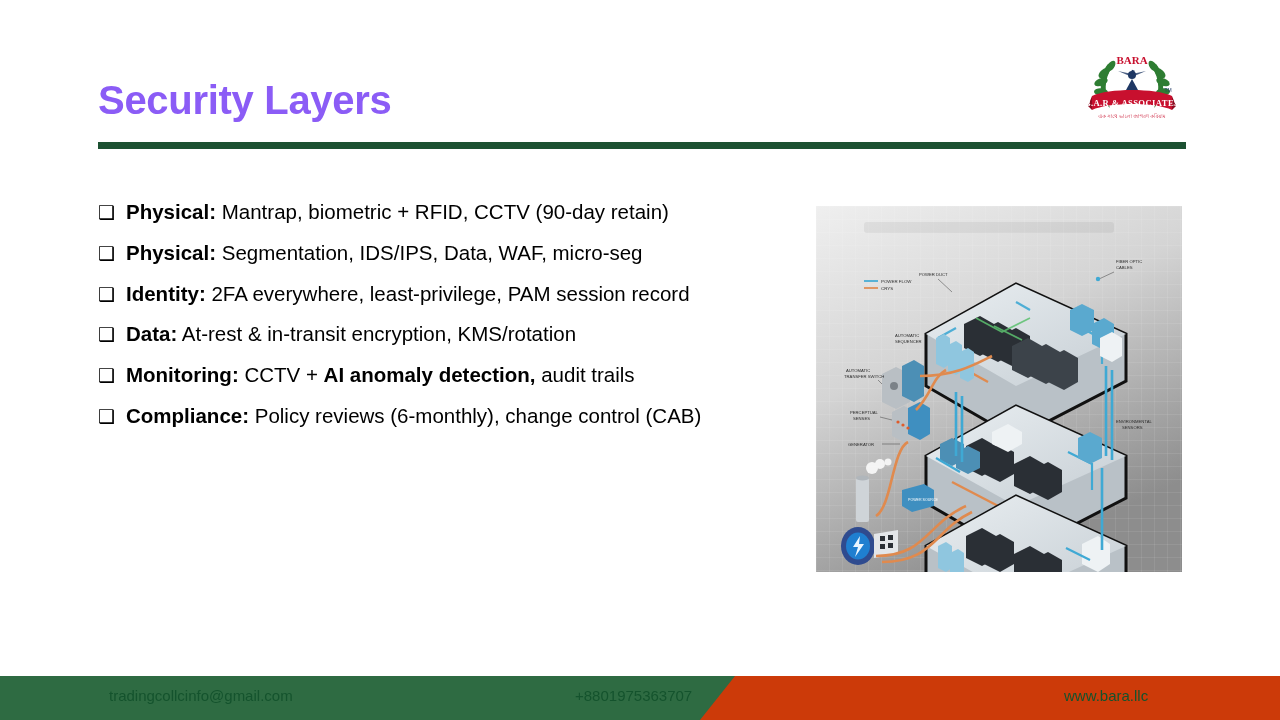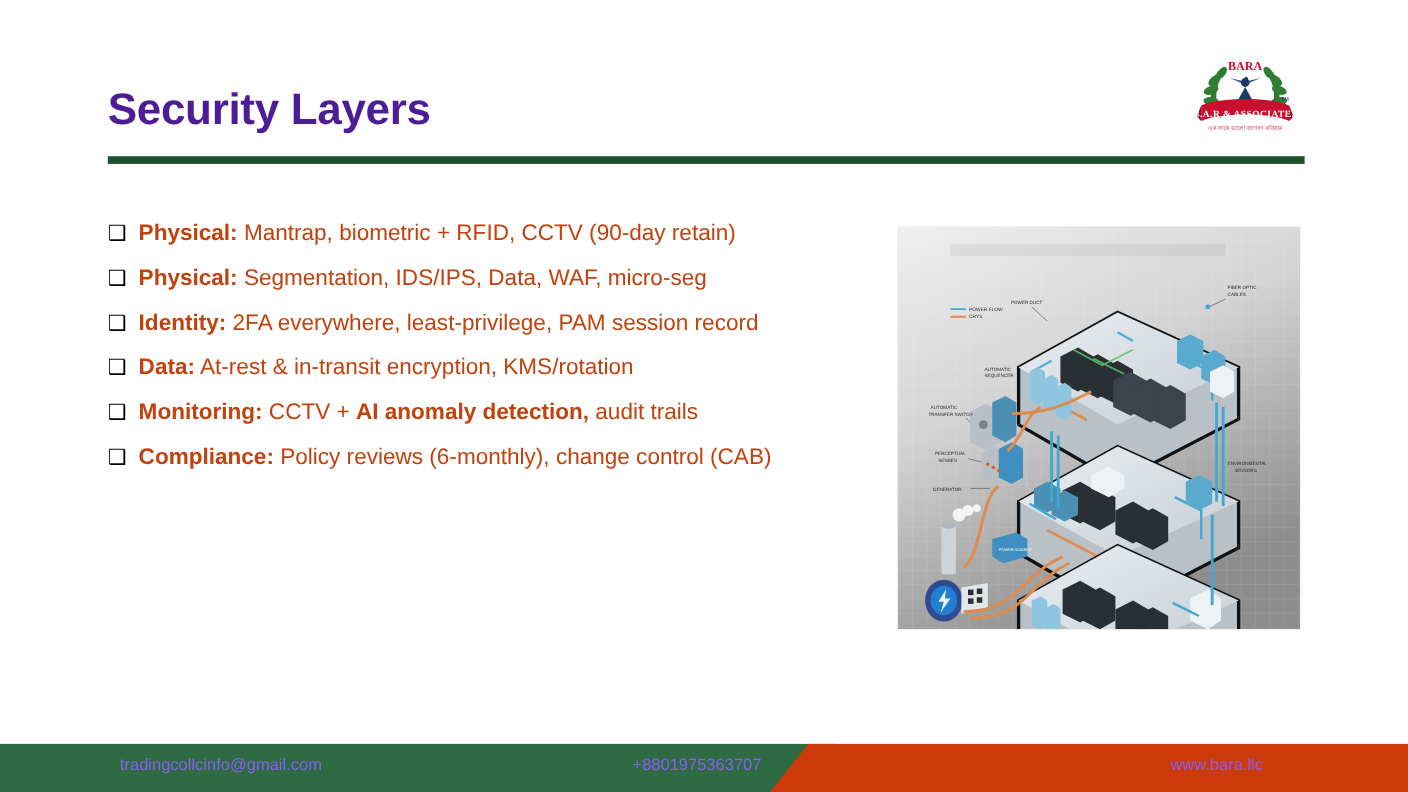--- a/index.html
+++ b/index.html
@@ -15,21 +15,21 @@
     font-family: "Liberation Sans", sans-serif;
   }
 
   
   #slide-title {
     position: absolute;
     left: 98px;
     top: 78px;
     font-size: 40px;
     font-weight: bold;
-    color: #4c1d95;
+    color: #8b5cf6;
     letter-spacing: -0.3px;
     white-space: nowrap;
   }
   #title-rule {
     position: absolute;
     left: 98px;
     top: 142px;
     width: 1088px;
     height: 7px;
     background: #1C5132;
@@ -52,21 +52,21 @@
     flex: 0 0 auto;
     width: 28px;
     font-size: 19px;
     color: #000000;
     line-height: 1.25;
     padding-top: 1px;
   }
   .bullet-text {
     flex: 1 1 auto;
     font-size: 20.5px;
-    color: #c2410c;
+    color: #000000;
     white-space: nowrap;
   }
   .bullet-text .lead {
     font-weight: bold;
   }
   .bullet-text .strong {
     font-weight: bold;
   }
 
   
@@ -105,21 +105,21 @@
     position: absolute;
     left: 700px;
     top: 0;
     width: 580px;
     height: 44px;
     background: #CC3A09;
     clip-path: polygon(35px 0, 580px 0, 580px 44px, 0 44px);
   }
   .footer-text {
     position: absolute;
-    color: #8b5cf6;
+    color: #14532d;
     font-size: 15px;
     top: 11px;
     white-space: nowrap;
   }
   #footer-email { left: 109px; }
   #footer-phone { left: 563px; margin-left: 12px; }
   #footer-site  { left: 1064px; text-align: center; }
 
   
   #logo {

